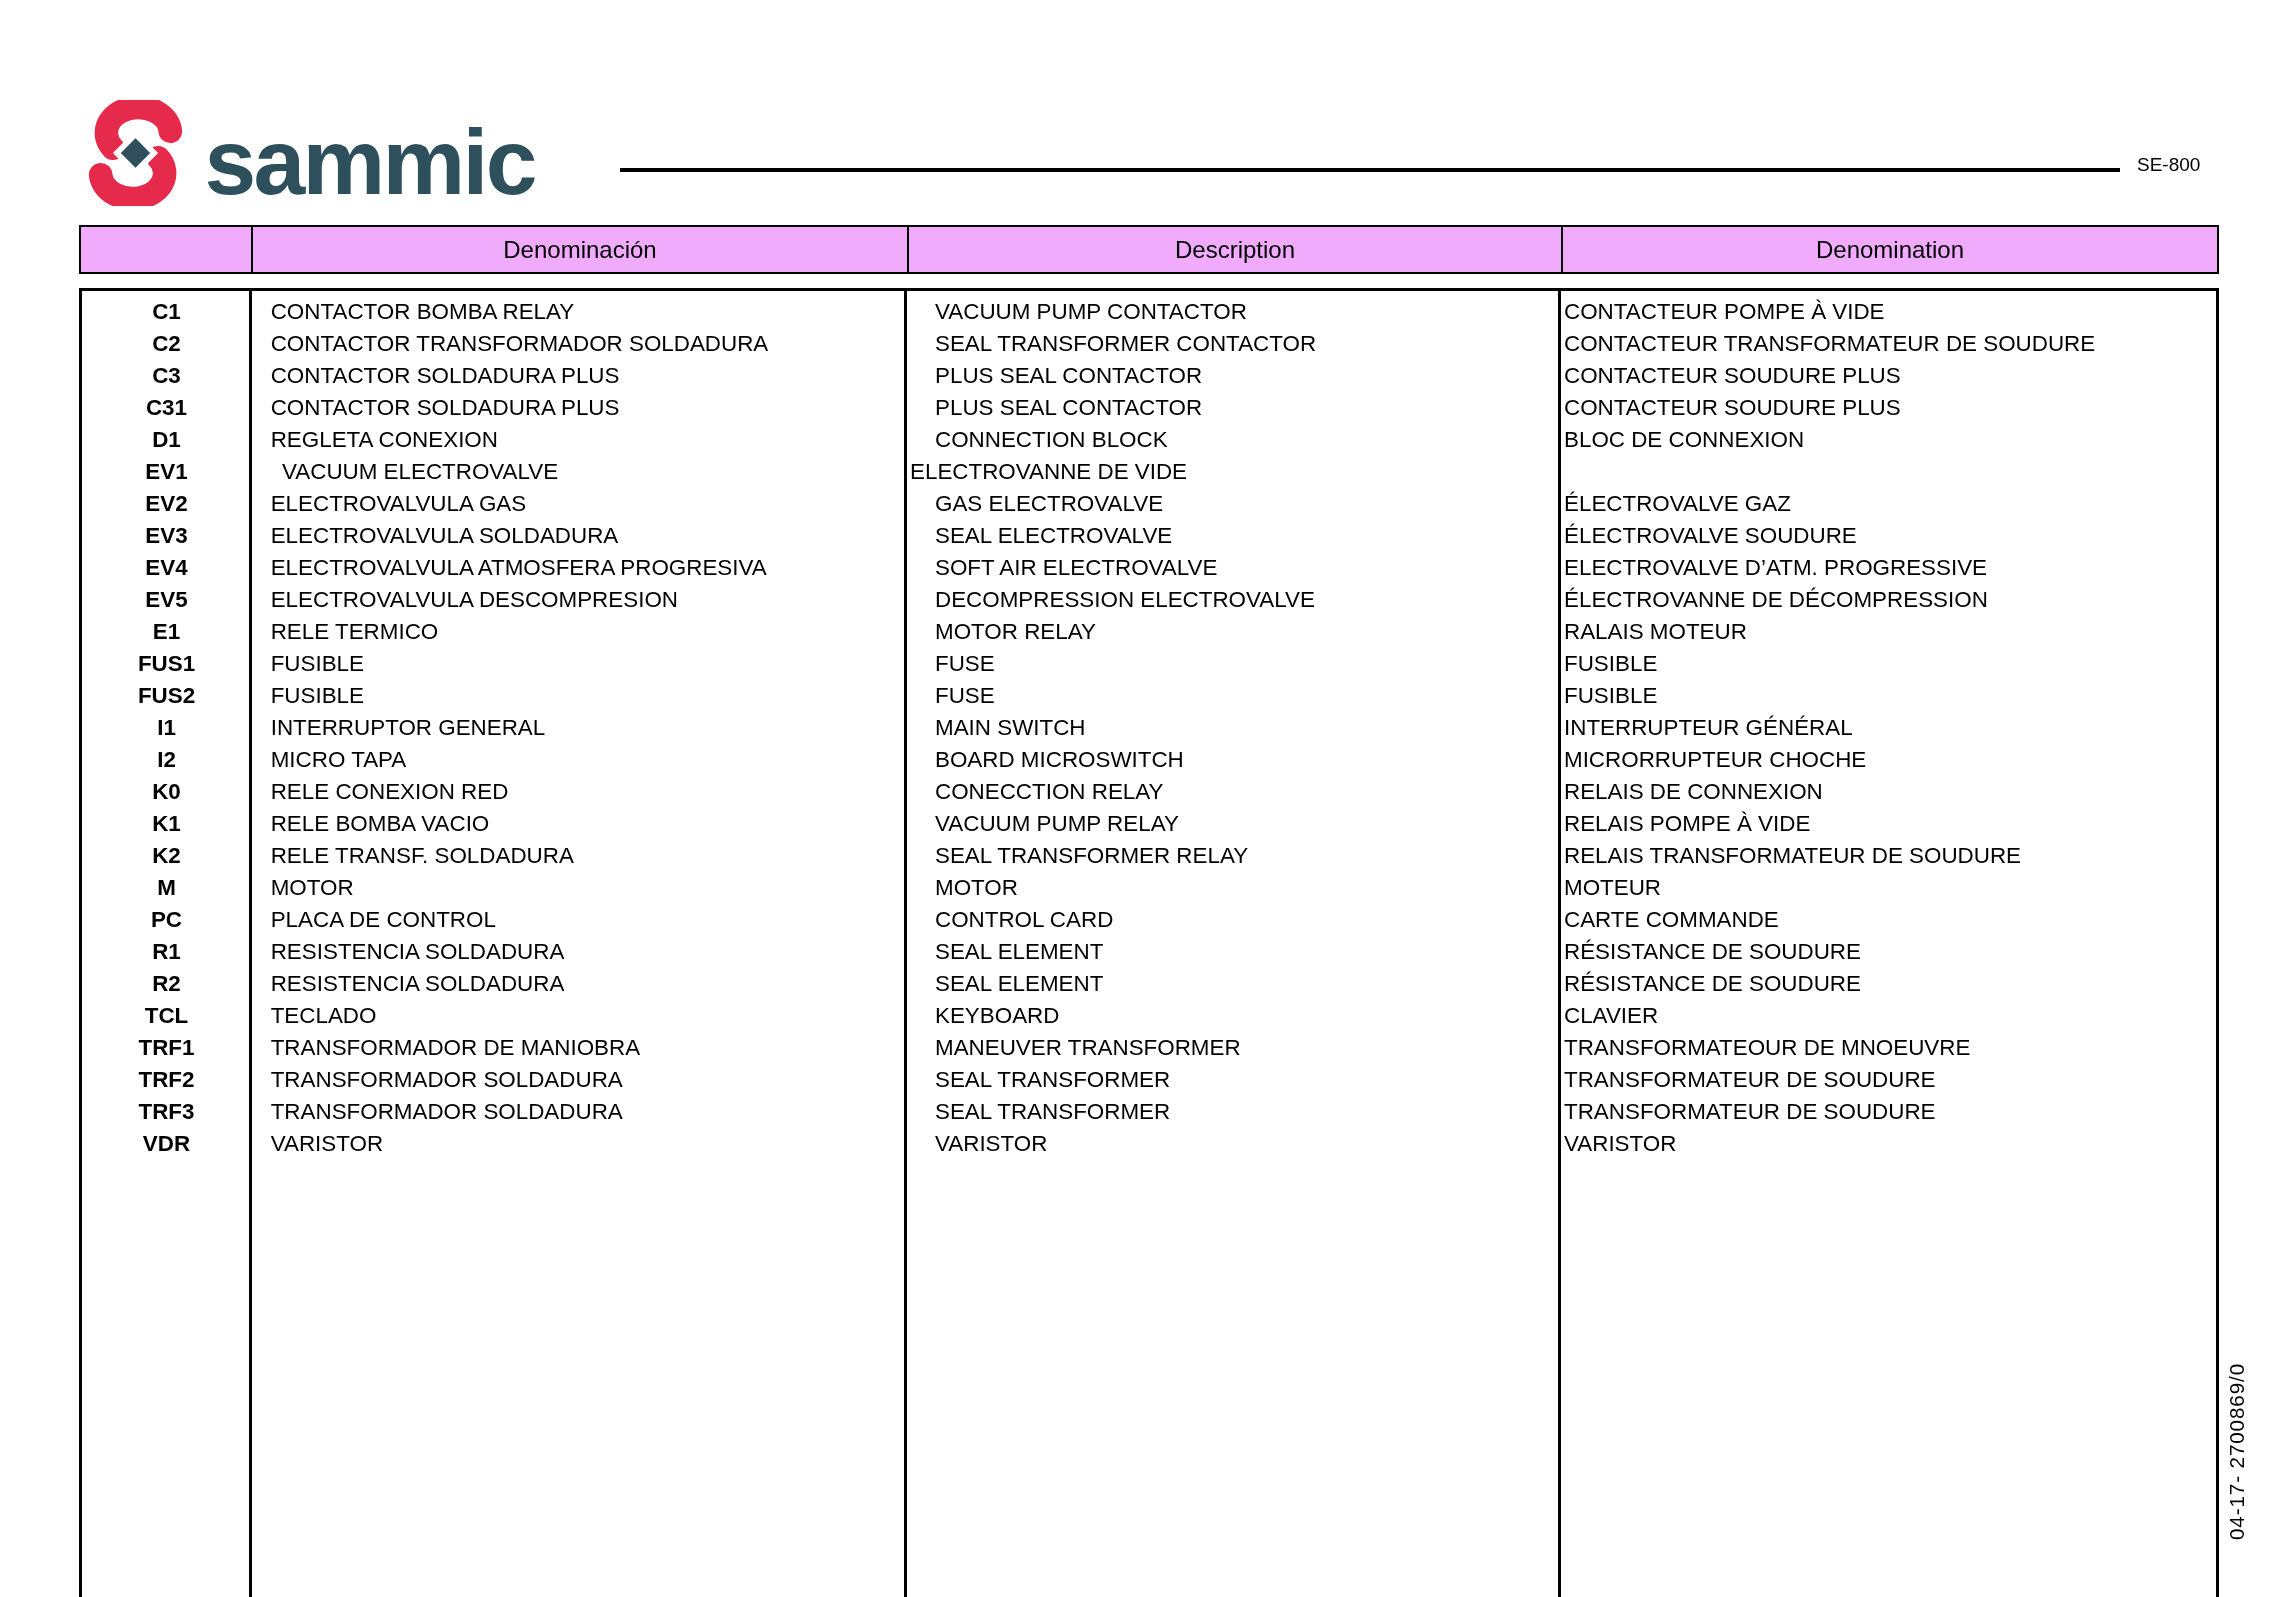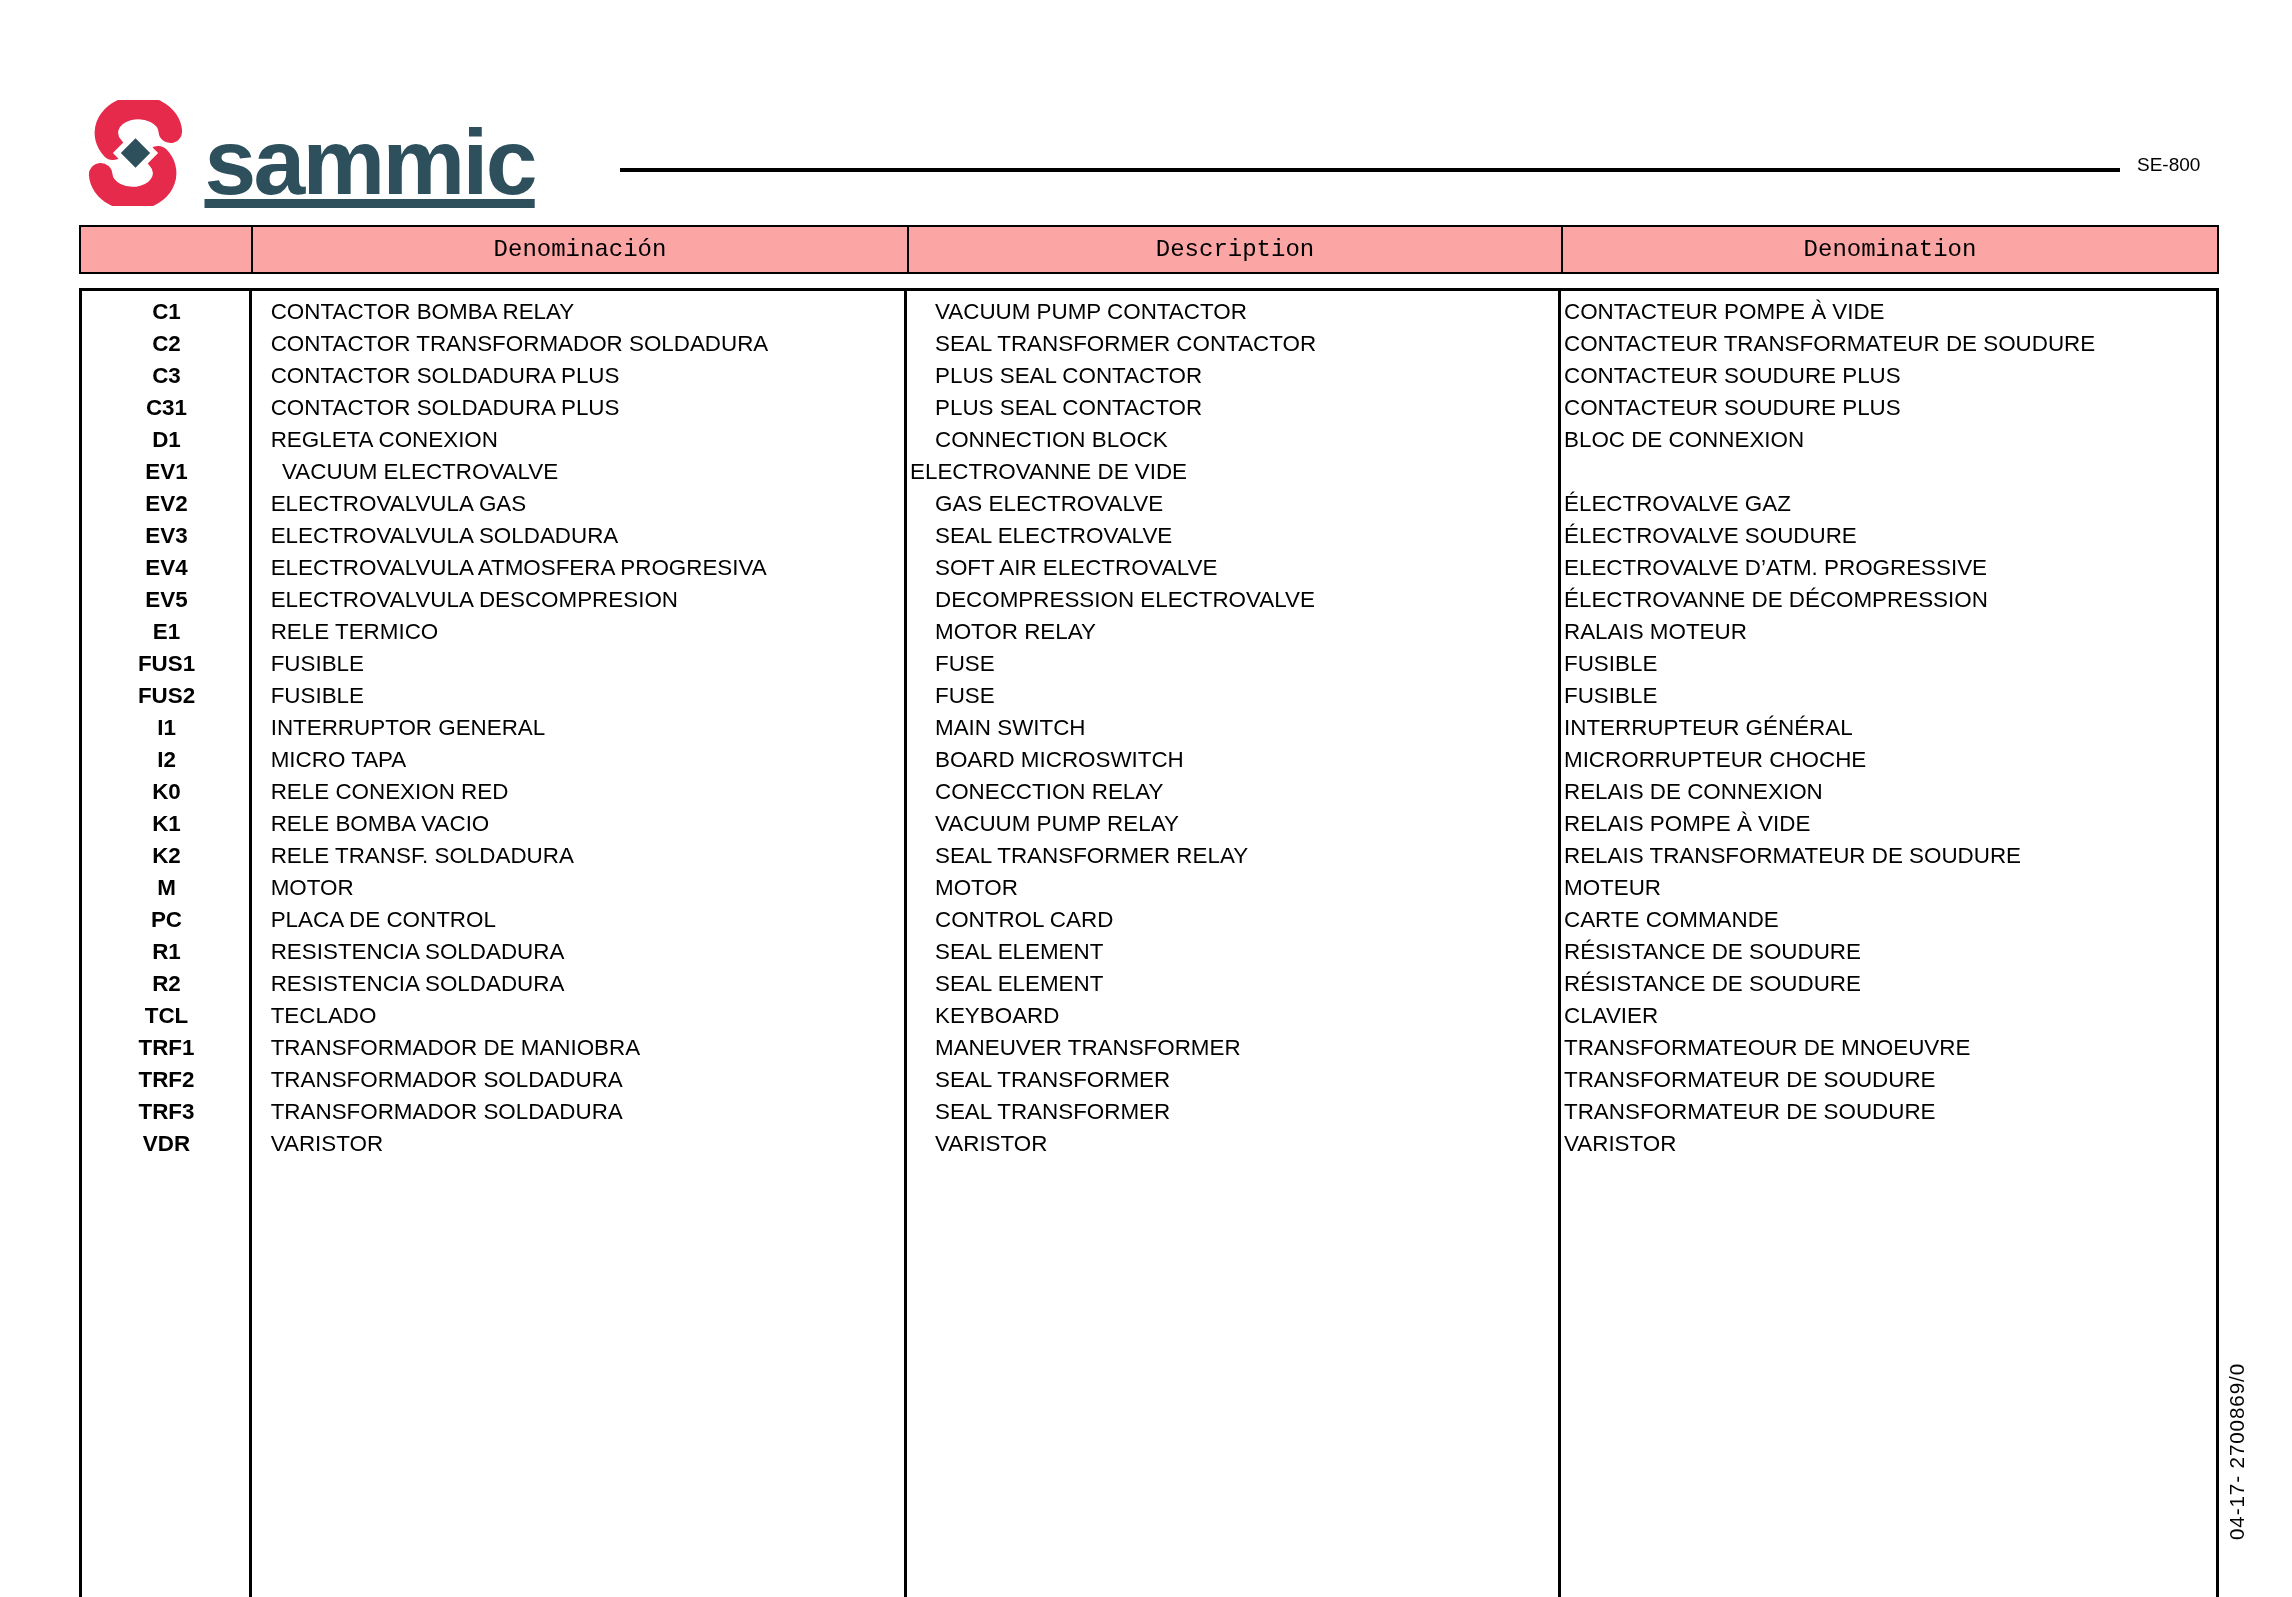--- a/index.html
+++ b/index.html
@@ -17,41 +17,39 @@
     position: absolute; left: 79px; top: 100px;
     display: flex; align-items: flex-end;
   }
   .brand-mark { width: 113px; height: 106px; display: block; }
   .brand-text {
     font-size: 93px; font-weight: bold; line-height: 0.92;
     letter-spacing: -2.7px;
     color: #2e4f5c;
     margin-left: 12.5px;
     font-family: "Liberation Sans", sans-serif;
-    text-decoration: underline;
   }
   .header-rule {
     position: absolute; left: 620px; top: 168px;
     width: 1500px; height: 3.6px; background: #000;
   }
   .model-label {
     position: absolute; left: 2137px; top: 154px;
     font-size: 19px; font-weight: normal; letter-spacing: 0px;
   }
 
   
   .col-header {
     position: absolute; left: 79px; top: 225px;
     width: 2140px; height: 49px;
     box-sizing: border-box;
     border: 2.7px solid #000;
-    background: #fca5a5;
+    background: #f0abfc;
     display: grid;
     grid-template-columns: 170px 656px 654px 1fr;
-    font-family: Liberation Mono, monospace;
   }
   .col-header .hcell {
     display: flex; align-items: center; justify-content: center;
     font-size: 24px;
     border-left: 2.7px solid #000;
     overflow: hidden;
   }
   .col-header .hcell:first-child { border-left: none; }
 
   

